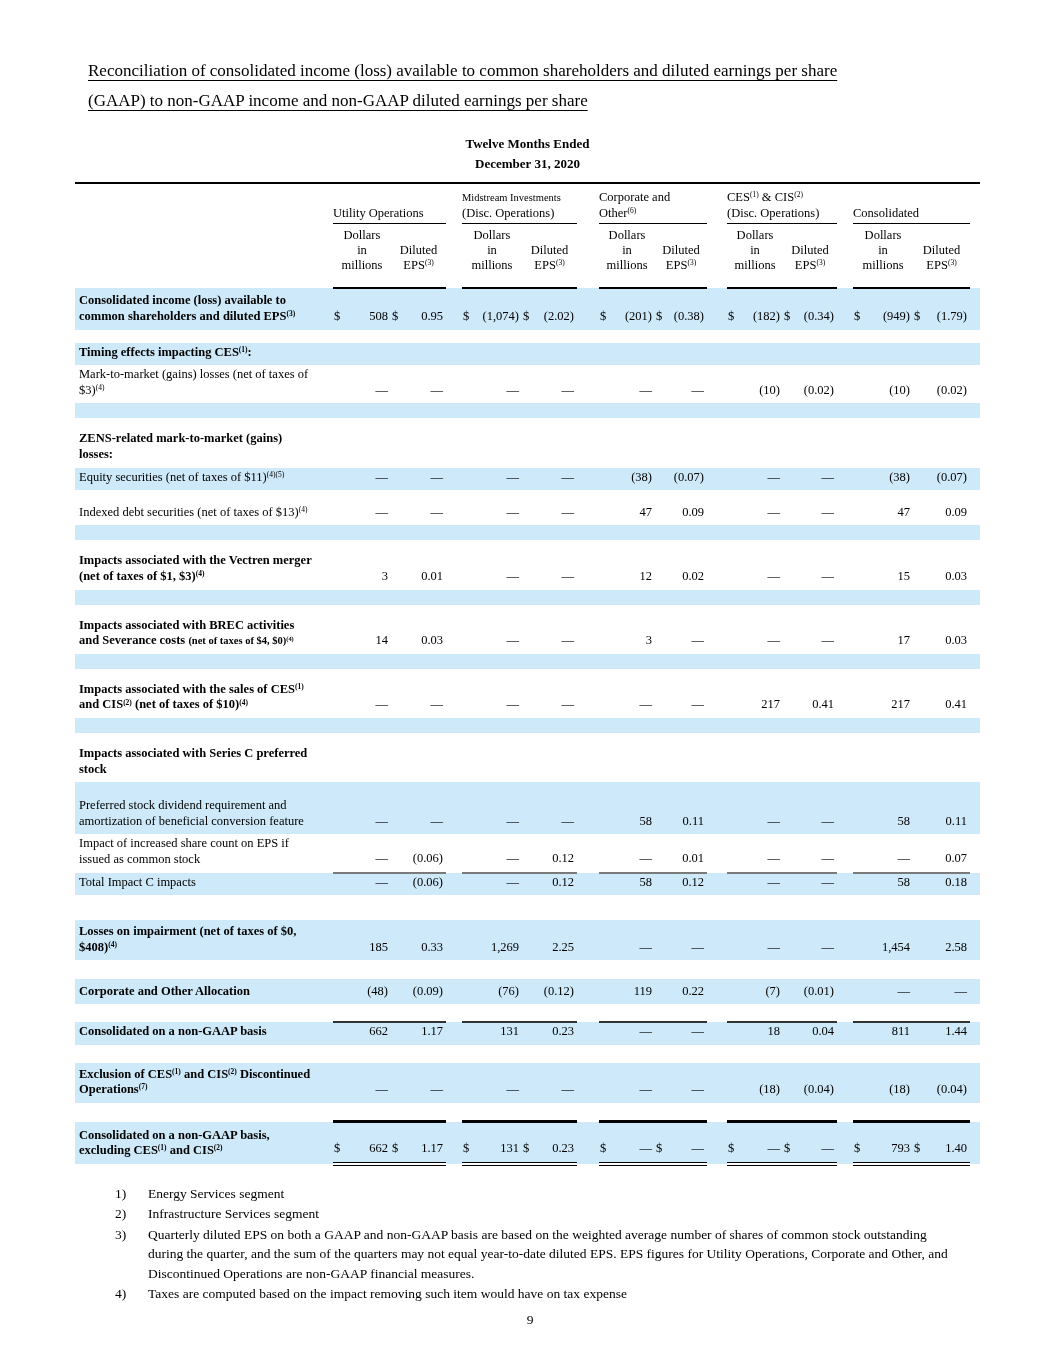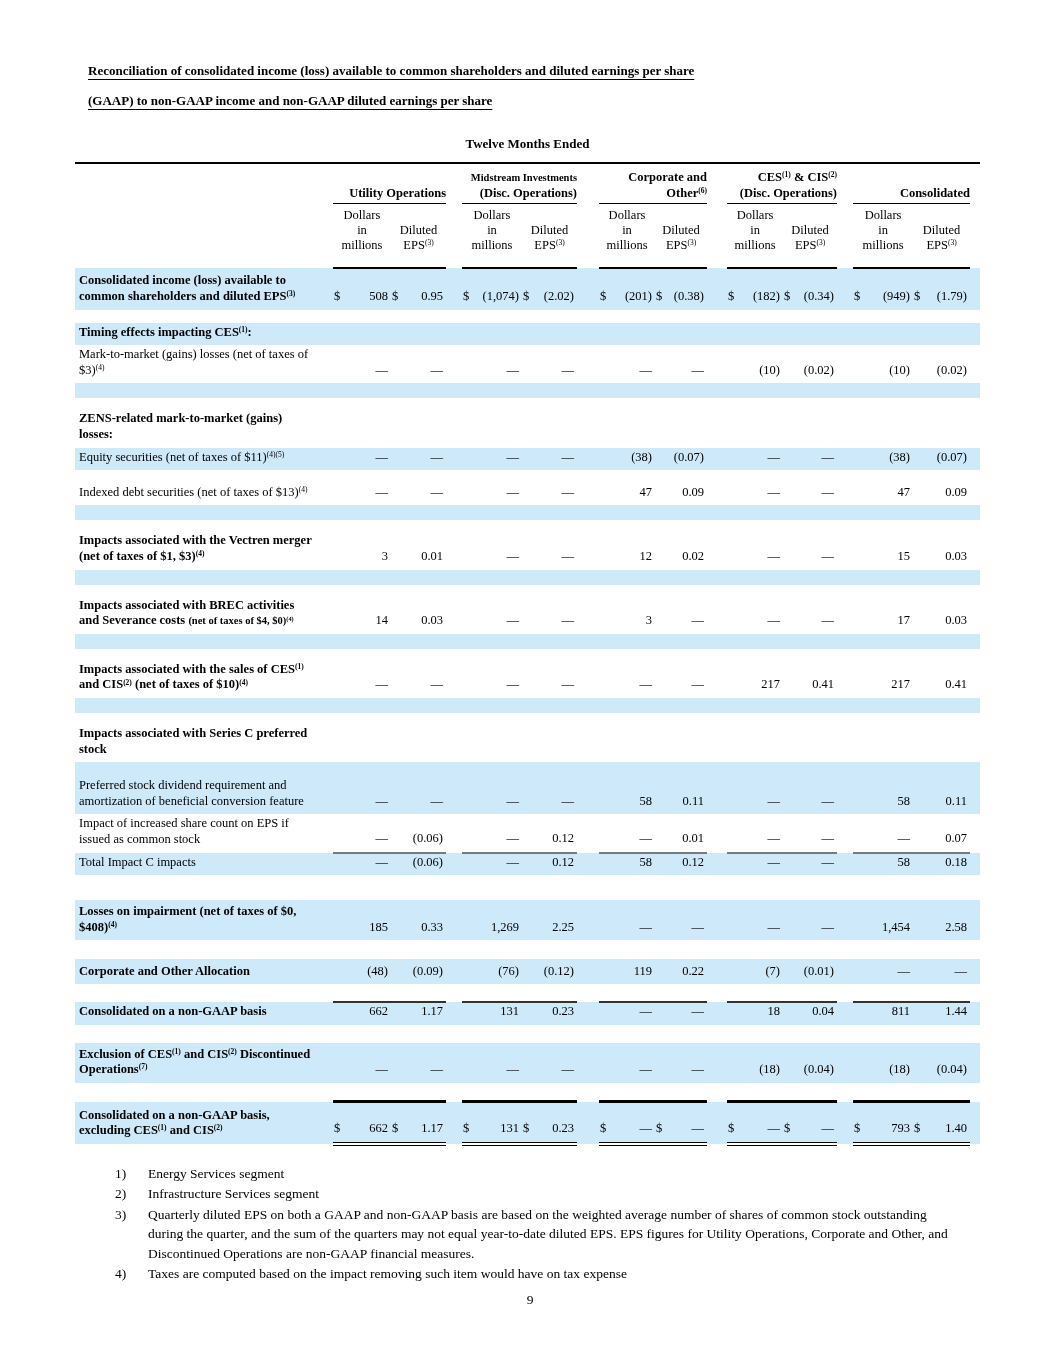--- a/index.html
+++ b/index.html
@@ -5,34 +5,34 @@
   * { margin:0; padding:0; box-sizing:border-box; }
   html,body { background:#fff; }
   body {
     width:1055px; height:1365px;
     font-family:"Liberation Serif","DejaVu Serif",serif;
     color:#000; overflow:hidden;
   }
   .page { width:1055px; height:1365px; padding:56px 70px 0 75px; position:relative; }
 
   
-  .title { font-size:13px; font-weight:bold; line-height:30px; margin-left:13px; }
+  .title { font-size:17px; font-weight:normal; line-height:30px; margin-left:13px; }
   .title .tl { display:block; text-decoration:underline; text-underline-offset:4px; }
 
   
   .tablewrap { width:905px; }
   .period { text-align:center; font-weight:bold; font-size:13px; line-height:20px; margin-top:18px; margin-bottom:8px; }
 
   
   table.recon {
     width:905px; table-layout:fixed; border-collapse:collapse;
     border-top:2.5px solid #000;
   }
   table.recon td { vertical-align:bottom; font-size:12.5px; line-height:1.25; }
-  .ghdr td { text-align:right; padding:6px 0 2px;font-weight:bold; }
+  .ghdr td { text-align:left; padding:6px 0 2px; }
   .gname { border-bottom:1px solid #000; }
   .sm1 { font-size:10.5px; }
   .shdr td.sh { text-align:center; padding:4px 0 14px; border-bottom:2.5px solid #000; line-height:1.18; }
 
   tbody tr.b { background:var(--band, #cee9f9); }
   tbody tr.w { background:#ffffff; }
 
   td.lbl { padding:2px 10px 5px 4px; line-height:1.28; }
   td.lbl.bold { font-weight:bold; }
   td.c { position:relative; text-align:right; padding:0 3px 5px 0; }
@@ -60,20 +60,21 @@
 <div class="page">
 
   <h1 class="title">
     <span class="tl">Reconciliation of consolidated income (loss) available to common shareholders and diluted earnings per share</span>
     <span class="tl">(GAAP) to non-GAAP income and non-GAAP diluted earnings per share</span>
   </h1>
 
   <div class="tablewrap">
     <div class="period">
       <div>Twelve Months Ended</div>
+      <div>December 31, 2020</div>
     </div>
 
     <table class="recon">
       <colgroup>
         <col style="width:250px">
         <col style="width:8px">
           <col style="width:58px">
           <col style="width:55px">
         <col style="width:16px">
           <col style="width:60px">

